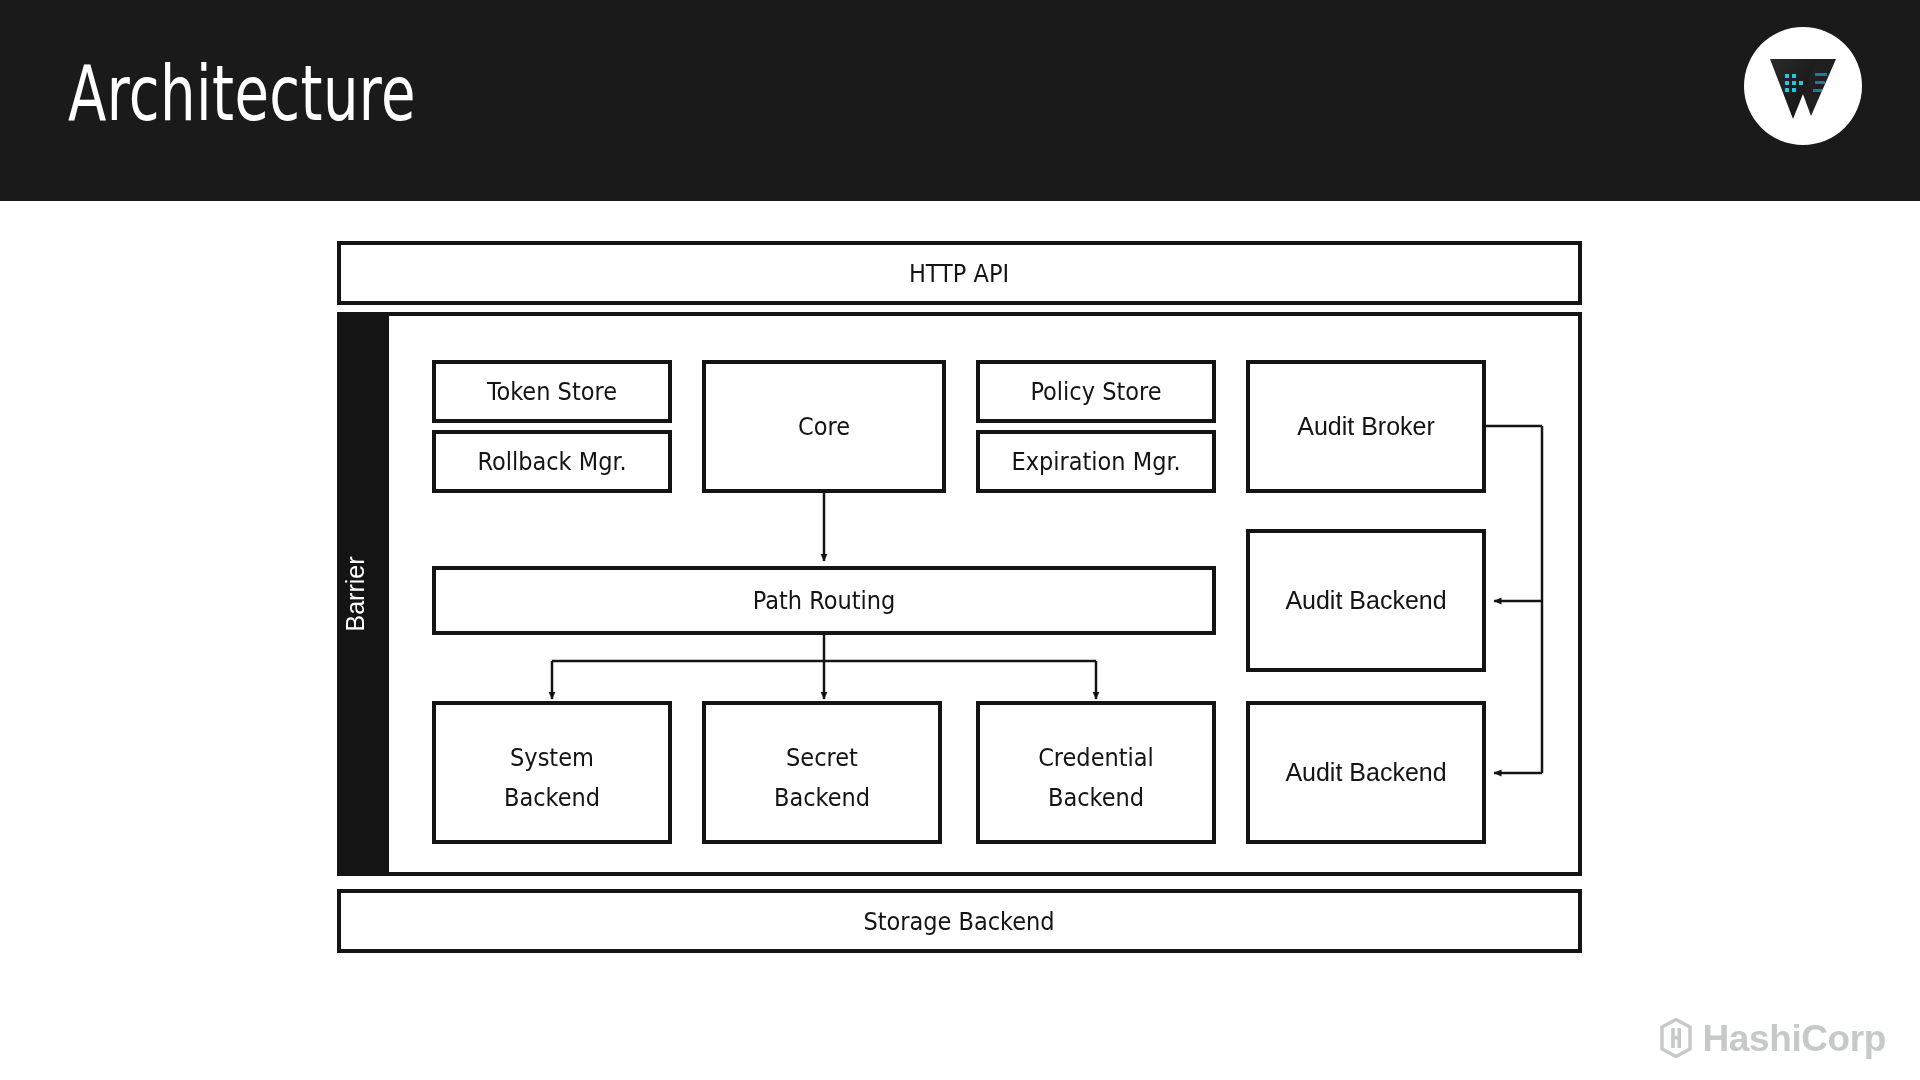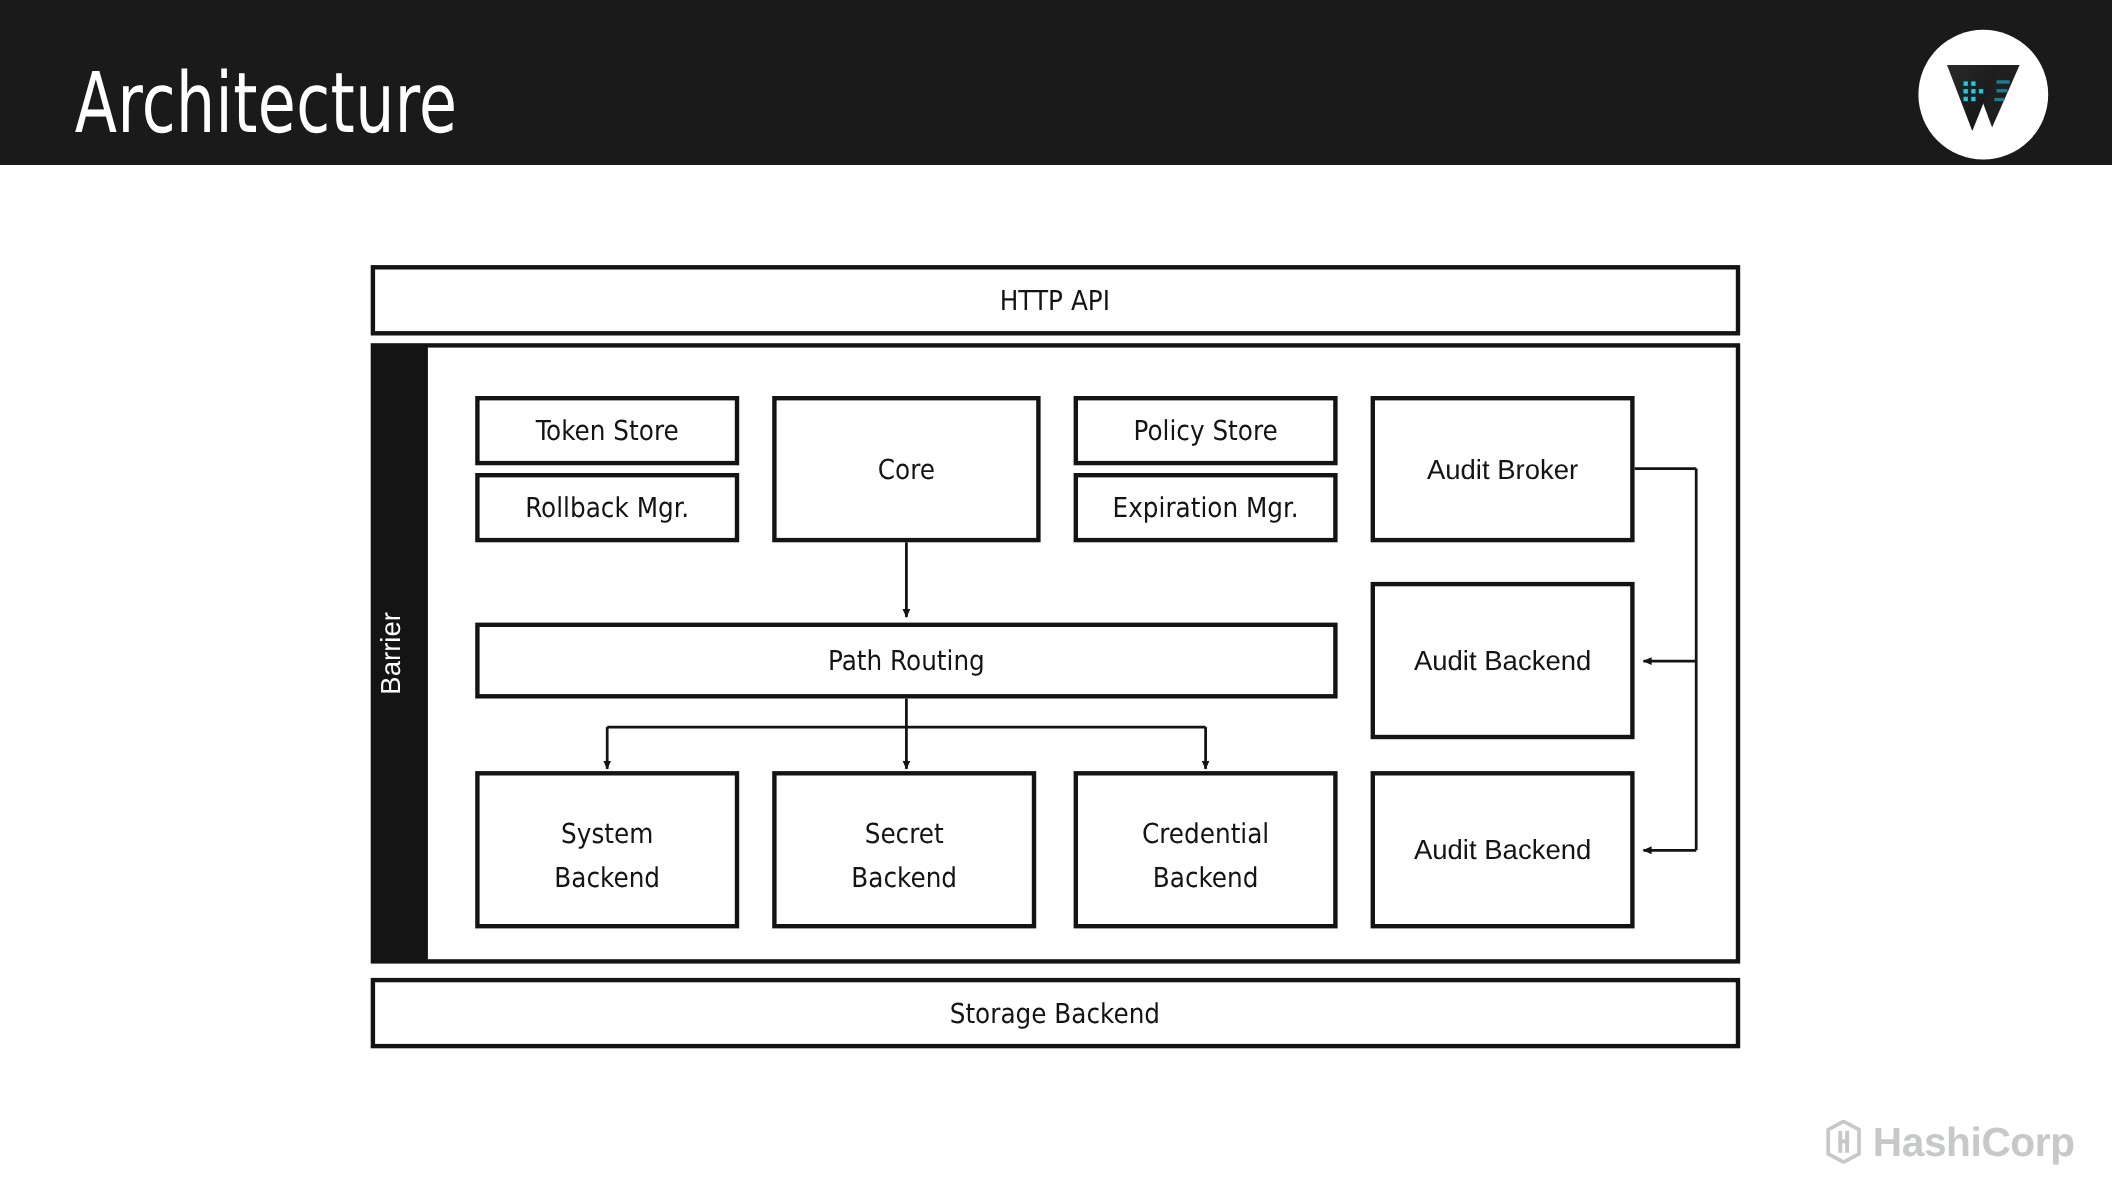--- a/index.html
+++ b/index.html
@@ -14,21 +14,21 @@
     overflow: hidden;
     font-family: "Liberation Sans", sans-serif;
     color: #111111;
   }
 
   
   #slide-header {
     position: absolute;
     left: 0; top: 0;
     width: 1920px;
-    height: 150px;
+    height: 201px;
     background: #1a1a1a;
   }
   #slide-title {
     position: absolute;
     left: 68px;
     top: 56px;
     font-family: "DejaVu Sans Condensed", "Liberation Sans Narrow", "Liberation Sans", sans-serif;
     font-size: 76px;
     font-weight: 400;
     letter-spacing: 0.5px;

